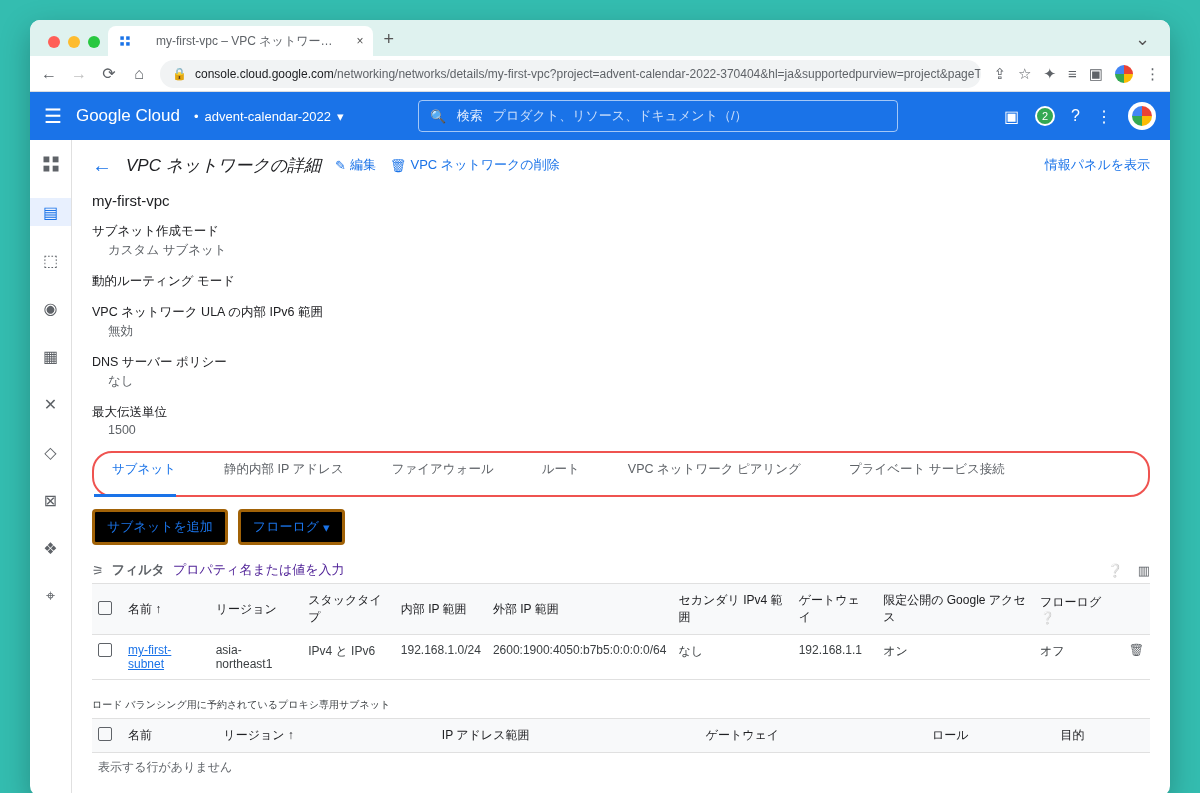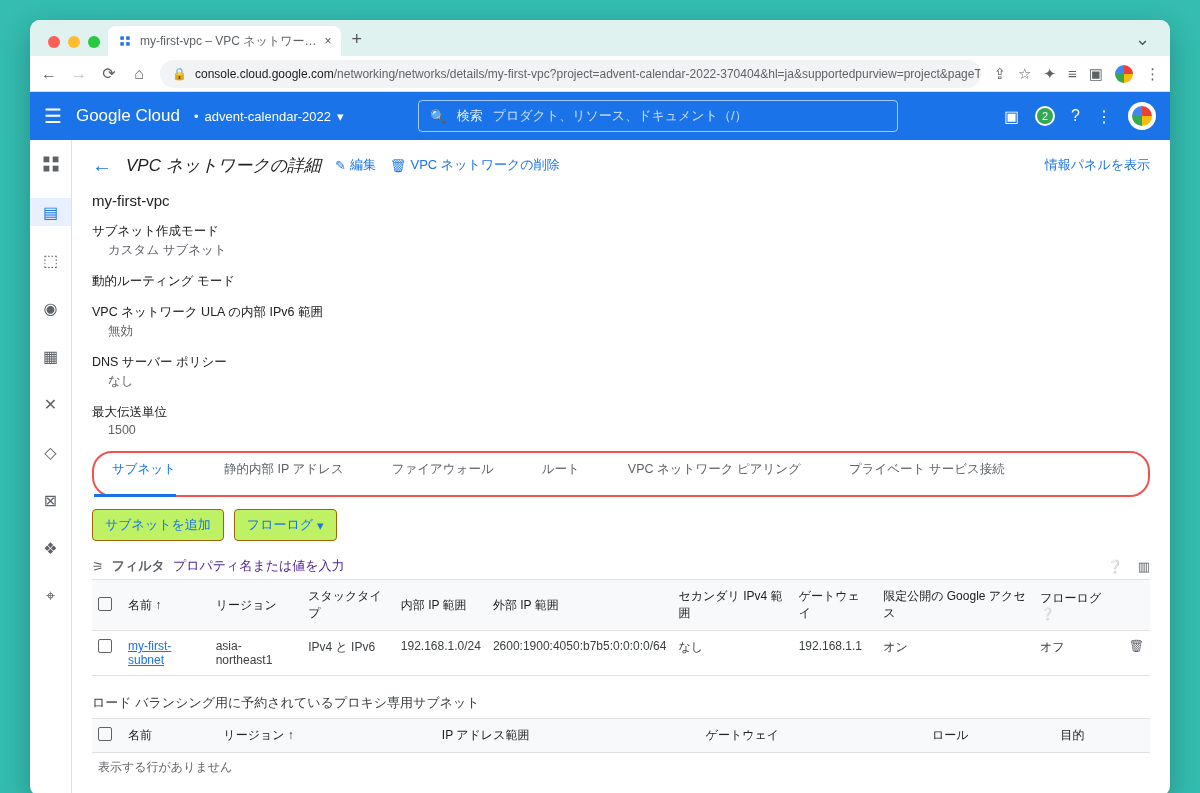--- a/index.html
+++ b/index.html
@@ -3,21 +3,21 @@
 <meta charset="utf-8">
 <style>
 * { box-sizing: border-box; margin: 0; padding: 0; }
 body { font-family: "Google Sans", "Helvetica Neue", Arial, sans-serif; font-size: 13px; color: #202124; background: #34bdb0; }
 .window { width: 1140px; margin: 20px auto; background: #fff; border-radius: 10px; box-shadow: 0 10px 30px rgba(0,0,0,.25); overflow: hidden; }
 
 .tabbar { background: #dff2ef; height: 36px; display: flex; align-items: flex-end; padding: 0 10px; }
 .traffic { display:flex; gap:8px; align-items:center; padding: 0 8px 8px 8px;}
 .dot { width:12px; height:12px; border-radius:50%; }
 .dot.r{background:#ff5f57;} .dot.y{background:#febc2e;} .dot.g{background:#28c840;}
-.tab { background:#fff; border-radius:8px 8px 0 0; height:30px; display:flex; align-items:center; padding:0 10px; gap:8px; font-size:12px; color:#5f6368; min-width: 170px;}
+.tab { background:#fff; border-radius:8px 8px 0 0; height:30px; display:flex; align-items:center; padding:0 10px; gap:24px; font-size:12px; color:#5f6368; min-width: 170px;}
 .tab .x { margin-left:auto; color:#555; cursor:pointer;}
 .newtab { padding: 0 10px 6px; color:#555; font-size:18px;}
 .minbtn { margin-left:auto; padding:0 10px 6px; font-size:18px; color:#555;}
 
 .addrbar { height:36px; display:flex; align-items:center; padding:0 10px; gap:12px; background:#fff; border-bottom:1px solid #dadce0;}
 .navicon { width:18px; text-align:center; color:#5f6368; font-size:16px; cursor:pointer;}
 .navicon.dis { color:#c0c0c0; }
 .url { flex:1; display:flex; align-items:center; background:#f1f3f4; border-radius:20px; height:28px; padding:0 12px; font-size:12px; color:#5f6368; gap:8px; overflow:hidden; white-space:nowrap;}
 .url b { color:#202124; font-weight:400;}
 .exticons { display:flex; gap:12px; align-items:center; color:#5f6368; font-size:15px;}
@@ -49,32 +49,32 @@
 .vpcname { font-size:15px; margin: 2px 0 14px;}
 .kv { margin-bottom:14px; font-size:12.5px;}
 .kv .k { color:#202124; margin-bottom:2px;}
 .kv .v { color:#5f6368;margin-left:16px;}
 
 .tabs { display:flex; gap:30px; border:2px solid #ef5350; border-radius:20px; padding:8px 18px 8px 0; font-size:12.5px; color:#5f6368; margin: 6px 0 12px;}
 .tabs .t { cursor:pointer; padding-left:18px;}
 .tabs .t.active { color:#1a73e8; border-bottom:3px solid #1a73e8; padding-bottom:16px; margin-bottom:-10px;}
 
 .btnrow { display:flex; gap:10px; margin-bottom:12px;}
-.btn { border:1px solid #a16207; border-radius:4px; padding:6px 12px; font-size:13px; color:#1a73e8; background:#bef264; cursor:pointer; display:flex; align-items:center; gap:4px;}
+.btn { border:3px solid #a16207; border-radius:4px; padding:6px 12px; font-size:13px; color:#1a73e8; background:#000000; cursor:pointer; display:flex; align-items:center; gap:4px;}
 
 .filterbar { display:flex; align-items:center; gap:8px; font-size:13px; color:#5f6368; padding:4px 0;}
 .filterbar .ricons { margin-left:auto; display:flex; gap:14px;}
 
 table { width:100%; border-collapse:collapse; font-size:12px;}
 th { text-align:left; font-weight:500; border-top:1px solid #e0e0e0; border-bottom:1px solid #e0e0e0; padding:8px 6px; background:#f8f9fa;}
 td { border-bottom:1px solid #e0e0e0; padding:8px 6px; vertical-align:top; color:#3c4043;}
 .link { color:#1a73e8; text-decoration:underline; cursor:pointer;}
 .chk { width:14px; height:14px; border:1.5px solid #5f6368; border-radius:2px; display:inline-block;}
 .del { color:#5f6368; cursor:pointer; float:right;}
-.subtitle { font-size:13px; color:#3c4043; margin:18px 0 6px;}
+.subtitle { font-size:10px; color:#3c4043; margin:18px 0 6px;}
 .norows { font-size:12px; color:#5f6368; padding:6px 0 0 6px;}
 svg { display:block;}
 </style>
 </head>
 <body>
 
 <div class="window">
 
   <div class="tabbar">
     <div class="traffic">

